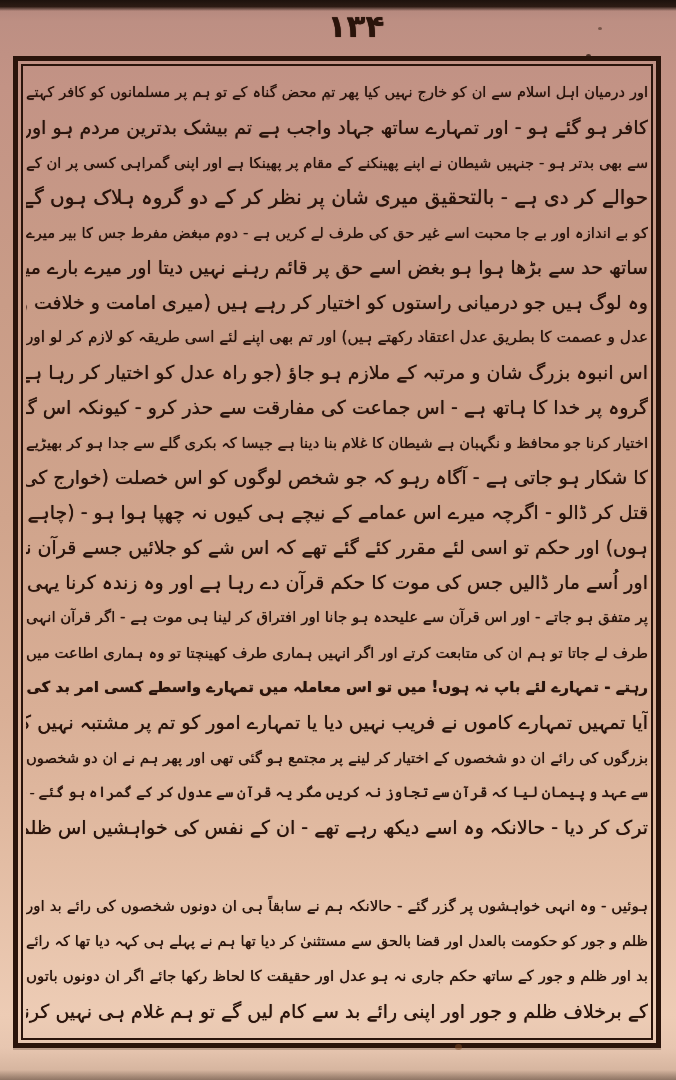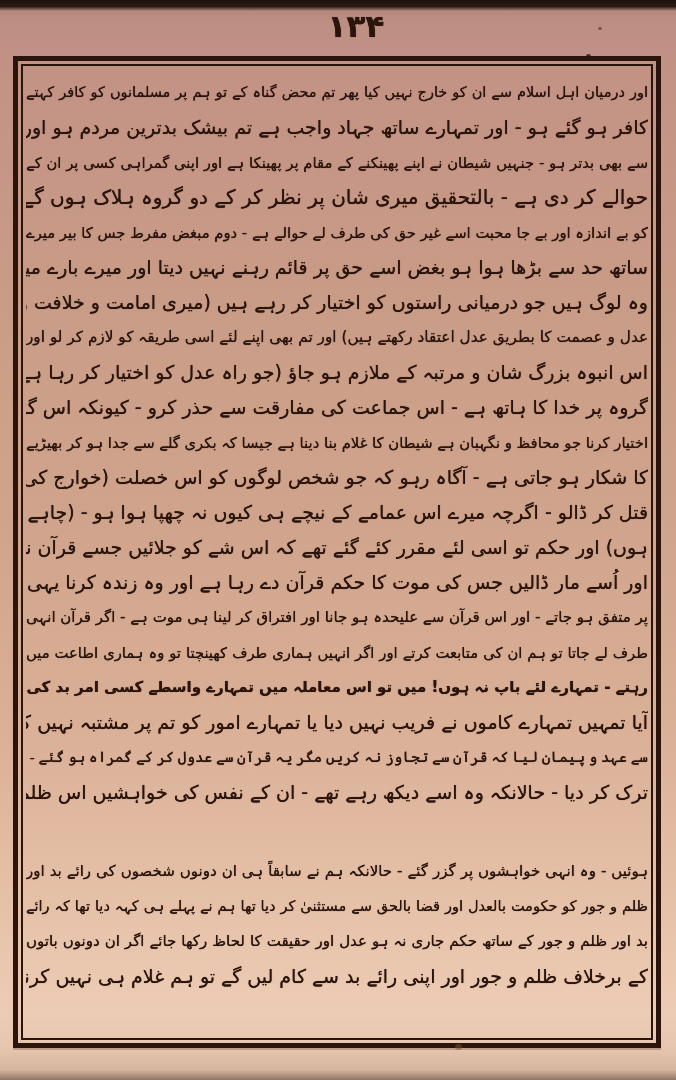--- a/index.html
+++ b/index.html
@@ -89,35 +89,36 @@
 
   <div class="page-number">۱۳۴</div>
 
   <div class="frame">
     <div class="frame-inner"></div>
     <div class="text-block" id="text-block" dir="rtl">
         <div class="text-line" style="font-size: 14.5px;">اور درمیان اہل اسلام سے ان کو خارج نہیں کیا پھر تم محض گناہ کے تو ہم پر مسلمانوں کو کافر کہتے</div>
         <div class="text-line">کافر ہو گئے ہو - اور تمہارے ساتھ جہاد واجب ہے تم بیشک بدترین مردم ہو اور تم ان لوگوں</div>
         <div class="text-line" style="font-size: 14.75px;">سے بھی بدتر ہو - جنہیں شیطان نے اپنے پھینکنے کے مقام پر پھینکا ہے اور اپنی گمراہی کسی پر ان کے</div>
         <div class="text-line" style="font-size: 20px;">حوالے کر دی ہے - بالتحقیق میری شان پر نظر کر کے دو گروہ ہلاک ہوں گے ایک تو محب مفرط جس</div>
-        <div class="text-line" style="font-size: 14.75px;">کو بے اندازہ اور بے جا محبت اسے غیر حق کی طرف لے حوالے ہے - دوم مبغض مفرط جس کا بیر میرے</div>
+        <div class="text-line" style="font-size: 14.75px;">کو بے اندازہ اور بے جا محبت اسے غیر حق کی طرف لے کریں ہے - دوم مبغض مفرط جس کا بیر میرے</div>
         <div class="text-line">ساتھ حد سے بڑھا ہوا ہو بغض اسے حق پر قائم رہنے نہیں دیتا اور میرے بارے میں بہترین مردم</div>
         <div class="text-line">وہ لوگ ہیں جو درمیانی راستوں کو اختیار کر رہے ہیں (میری امامت و خلافت و علم و ایمان و</div>
         <div class="text-line" style="font-size: 15.25px;">عدل و عصمت کا بطریق عدل اعتقاد رکھتے ہیں) اور تم بھی اپنے لئے اسی طریقہ کو لازم کر لو اور</div>
         <div class="text-line">اس انبوہ بزرگ شان و مرتبہ کے ملازم ہو جاؤ (جو راہ عدل کو اختیار کر رہا ہے) کیونکہ اس</div>
         <div class="text-line">گروہ پر خدا کا ہاتھ ہے - اس جماعت کی مفارقت سے حذر کرو - کیونکہ اس گروہ سے تنہائی</div>
         <div class="text-line" style="font-size: 14.75px;">اختیار کرنا جو محافظ و نگہبان ہے شیطان کا غلام بنا دینا ہے جیسا کہ بکری گلے سے جدا ہو کر بھیڑیے</div>
         <div class="text-line">کا شکار ہو جاتی ہے - آگاہ رہو کہ جو شخص لوگوں کو اس خصلت (خوارج کی طرف) بلائے اُسے</div>
         <div class="text-line">قتل کر ڈالو - اگرچہ میرے اس عمامے کے نیچے ہی کیوں نہ چھپا ہوا ہو - (چاہے میں ہی کیوں نہ</div>
         <div class="text-line">ہوں) اور حکم تو اسی لئے مقرر کئے گئے تھے کہ اس شے کو جلائیں جسے قرآن نے زندہ کیا ہے</div>
         <div class="text-line">اور اُسے مار ڈالیں جس کی موت کا حکم قرآن دے رہا ہے اور وہ زندہ کرنا یہی تھا کہ وہ قرآن</div>
         <div class="text-line" style="font-size: 15px;">پر متفق ہو جاتے - اور اس قرآن سے علیحدہ ہو جانا اور افتراق کر لینا ہی موت ہے - اگر قرآن انہی</div>
         <div class="text-line" style="font-size: 14.75px;">طرف لے جاتا تو ہم ان کی متابعت کرتے اور اگر انہیں ہماری طرف کھینچتا تو وہ ہماری اطاعت میں</div>
         <div class="text-line" style="font-size: 15px; font-weight: bold;">رہتے - تمہارے لئے باپ نہ ہوں! میں تو اس معاملہ میں تمہارے واسطے کسی امر بد کی طرف نہیں</div>
         <div class="text-line">آیا تمہیں تمہارے کاموں نے فریب نہیں دیا یا تمہارے امور کو تم پر مشتبہ نہیں کیا - تمہارے ہی</div>
+        <div class="text-line" style="font-size: 14.75px;">بزرگوں کی رائے ان دو شخصوں کے اختیار کر لینے پر مجتمع ہو گئی تھی اور پھر ہم نے ان دو شخصوں</div>
         <div class="text-line" style="font-size: 14.75px; font-family: Liberation Serif, serif;">سے عہد و پیمان لیا کہ قرآن سے تجاوز نہ کریں مگر یہ قرآن سے عدول کر کے گمراہ ہو گئے - حق کو</div>
         <div class="text-line">ترک کر دیا - حالانکہ وہ اسے دیکھ رہے تھے - ان کے نفس کی خواہشیں اس ظلم و ستم کا باعث</div>
         <div class="text-line" style="font-size: 15px; margin-top: 44px;">ہوئیں - وہ انہی خواہشوں پر گزر گئے - حالانکہ ہم نے سابقاً ہی ان دونوں شخصوں کی رائے بد اور</div>
         <div class="text-line" style="font-size: 14.5px;">ظلم و جور کو حکومت بالعدل اور قضا بالحق سے مستثنیٰ کر دیا تھا ہم نے پہلے ہی کہہ دیا تھا کہ رائے</div>
         <div class="text-line" style="font-size: 15px;">بد اور ظلم و جور کے ساتھ حکم جاری نہ ہو عدل اور حقیقت کا لحاظ رکھا جائے اگر ان دونوں باتوں</div>
         <div class="text-line">کے برخلاف ظلم و جور اور اپنی رائے بد سے کام لیں گے تو ہم غلام ہی نہیں کرنے کے)</div>
       </div>
   </div>
 
   <div class="stain s1"></div>

